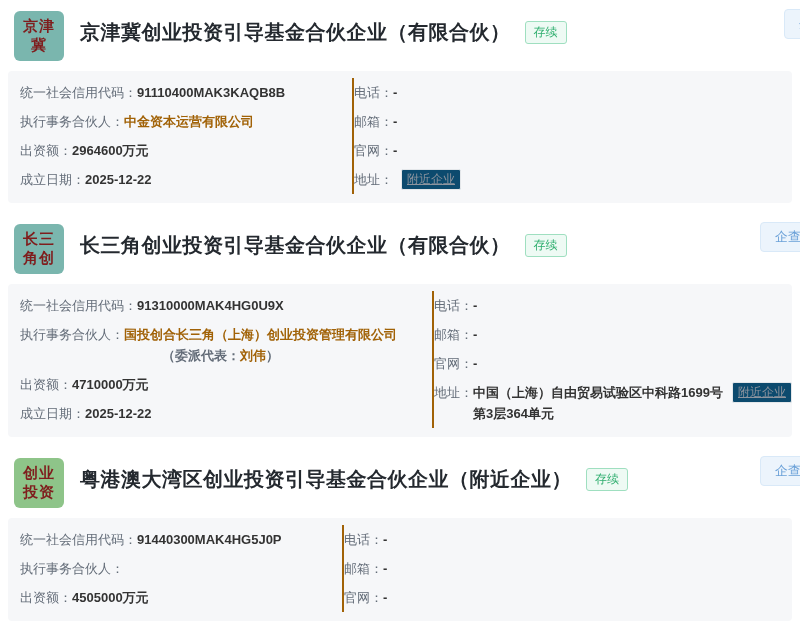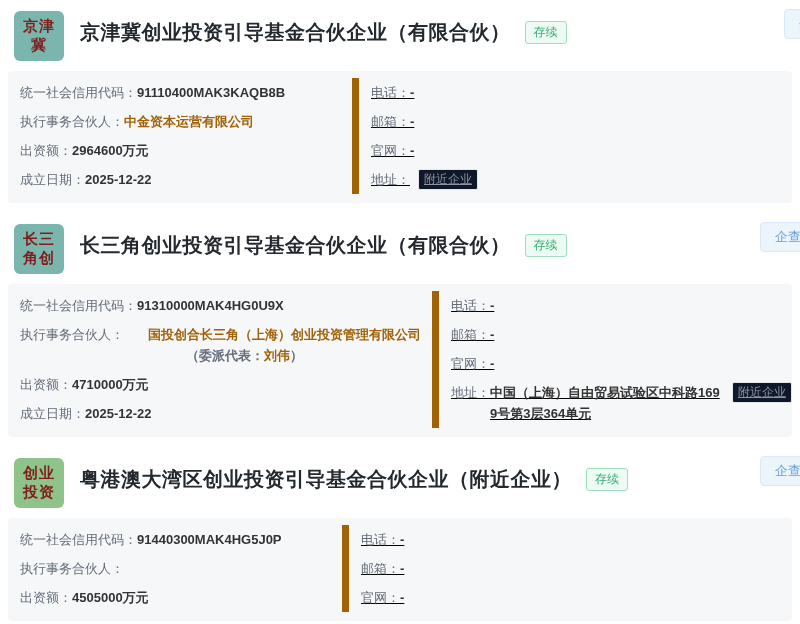--- a/index.html
+++ b/index.html
@@ -66,46 +66,45 @@
     border-radius: 4px;
     display: flex;
     padding: 7px 0 9px 0;
   }
   .col-left { flex-shrink: 0; padding-left: 12px; }
   .card-1 .col-left { width: 344px; }
   .card-2 .col-left { width: 424px; }
   .card-3 .col-left { width: 334px; }
   .col-right {
     flex: 1;
-    border-left: 7px solid #a16207;
-    padding-left: 12px;
+    border-left: 2px solid #a16207;
+    padding-left: 0;
     min-width: 0;
-    text-decoration: underline;
   }
   .row {
     display: flex;
     align-items: flex-start;
     padding: 4px 0;
     font-size: 13px;
     line-height: 21px;
   }
   .lbl { color: #636c78; flex-shrink: 0; white-space: nowrap; }
   .val { color: #333333; font-weight: 600; word-break: break-all; }
   .link { color: #a16207; font-weight: 600; cursor: pointer; text-decoration: none; word-break: break-all; }
-  .partner-block { display: flex; flex-direction: column; margin-left: 24px; }
+  .partner-block { display: flex; flex-direction: column; }
   .rep-line { margin-left: 38px; }
   .rep-line .lbl { font-weight: 600; color: #636c78; }
 
   .addr-row .val { font-weight: 600; }
   .card-2 .addr-text { max-width: 302px; }
   .chip {
     margin-left: 8px;
     font-size: 12px;
     color: #8d949e;
-    background: #0f172a;
+    background: #0c4a6e;
     border: 1px solid #e4e7ea;
     border-radius: 2px;
     padding: 0 5px;
     line-height: 19px;
     white-space: nowrap;
     text-decoration: underline;
     cursor: pointer;
     flex-shrink: 0;
   }
 </style>

